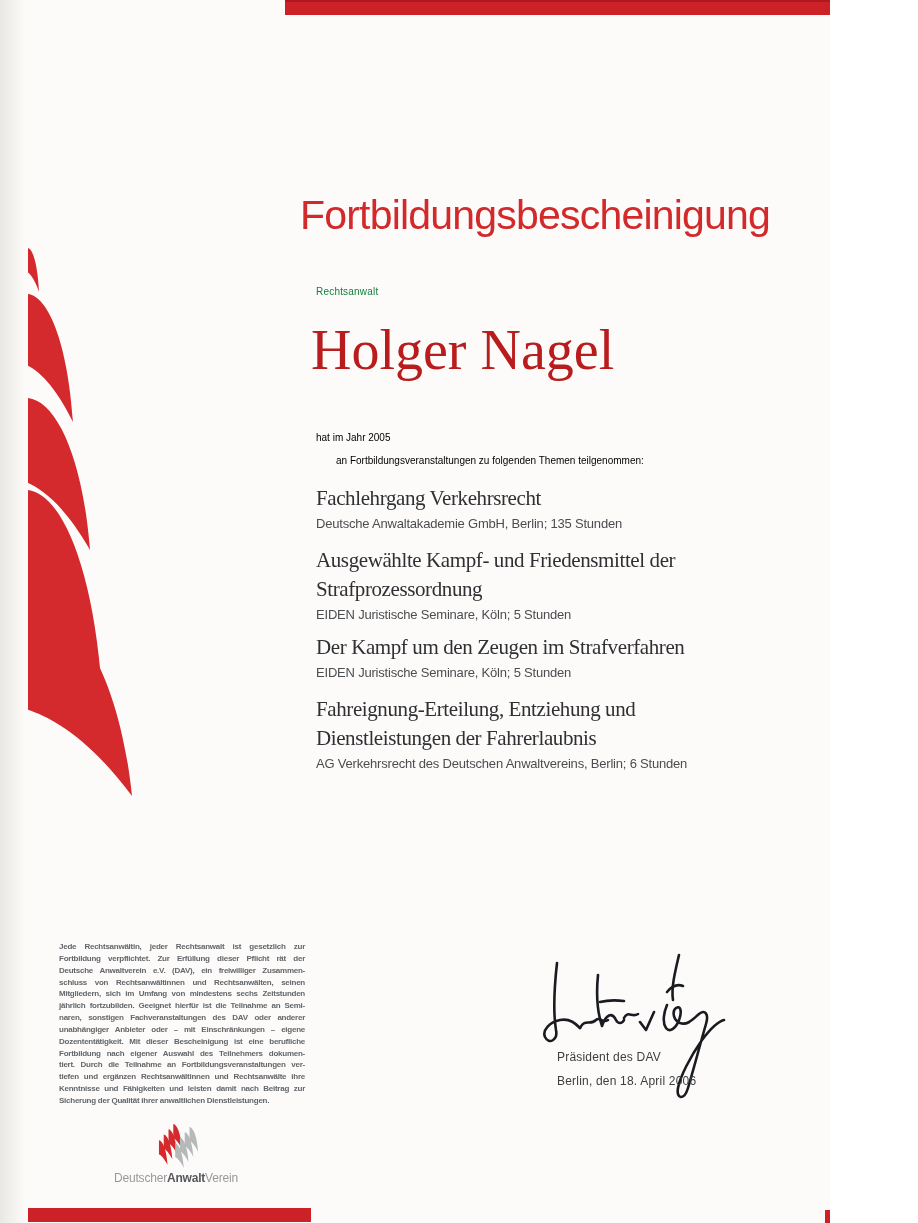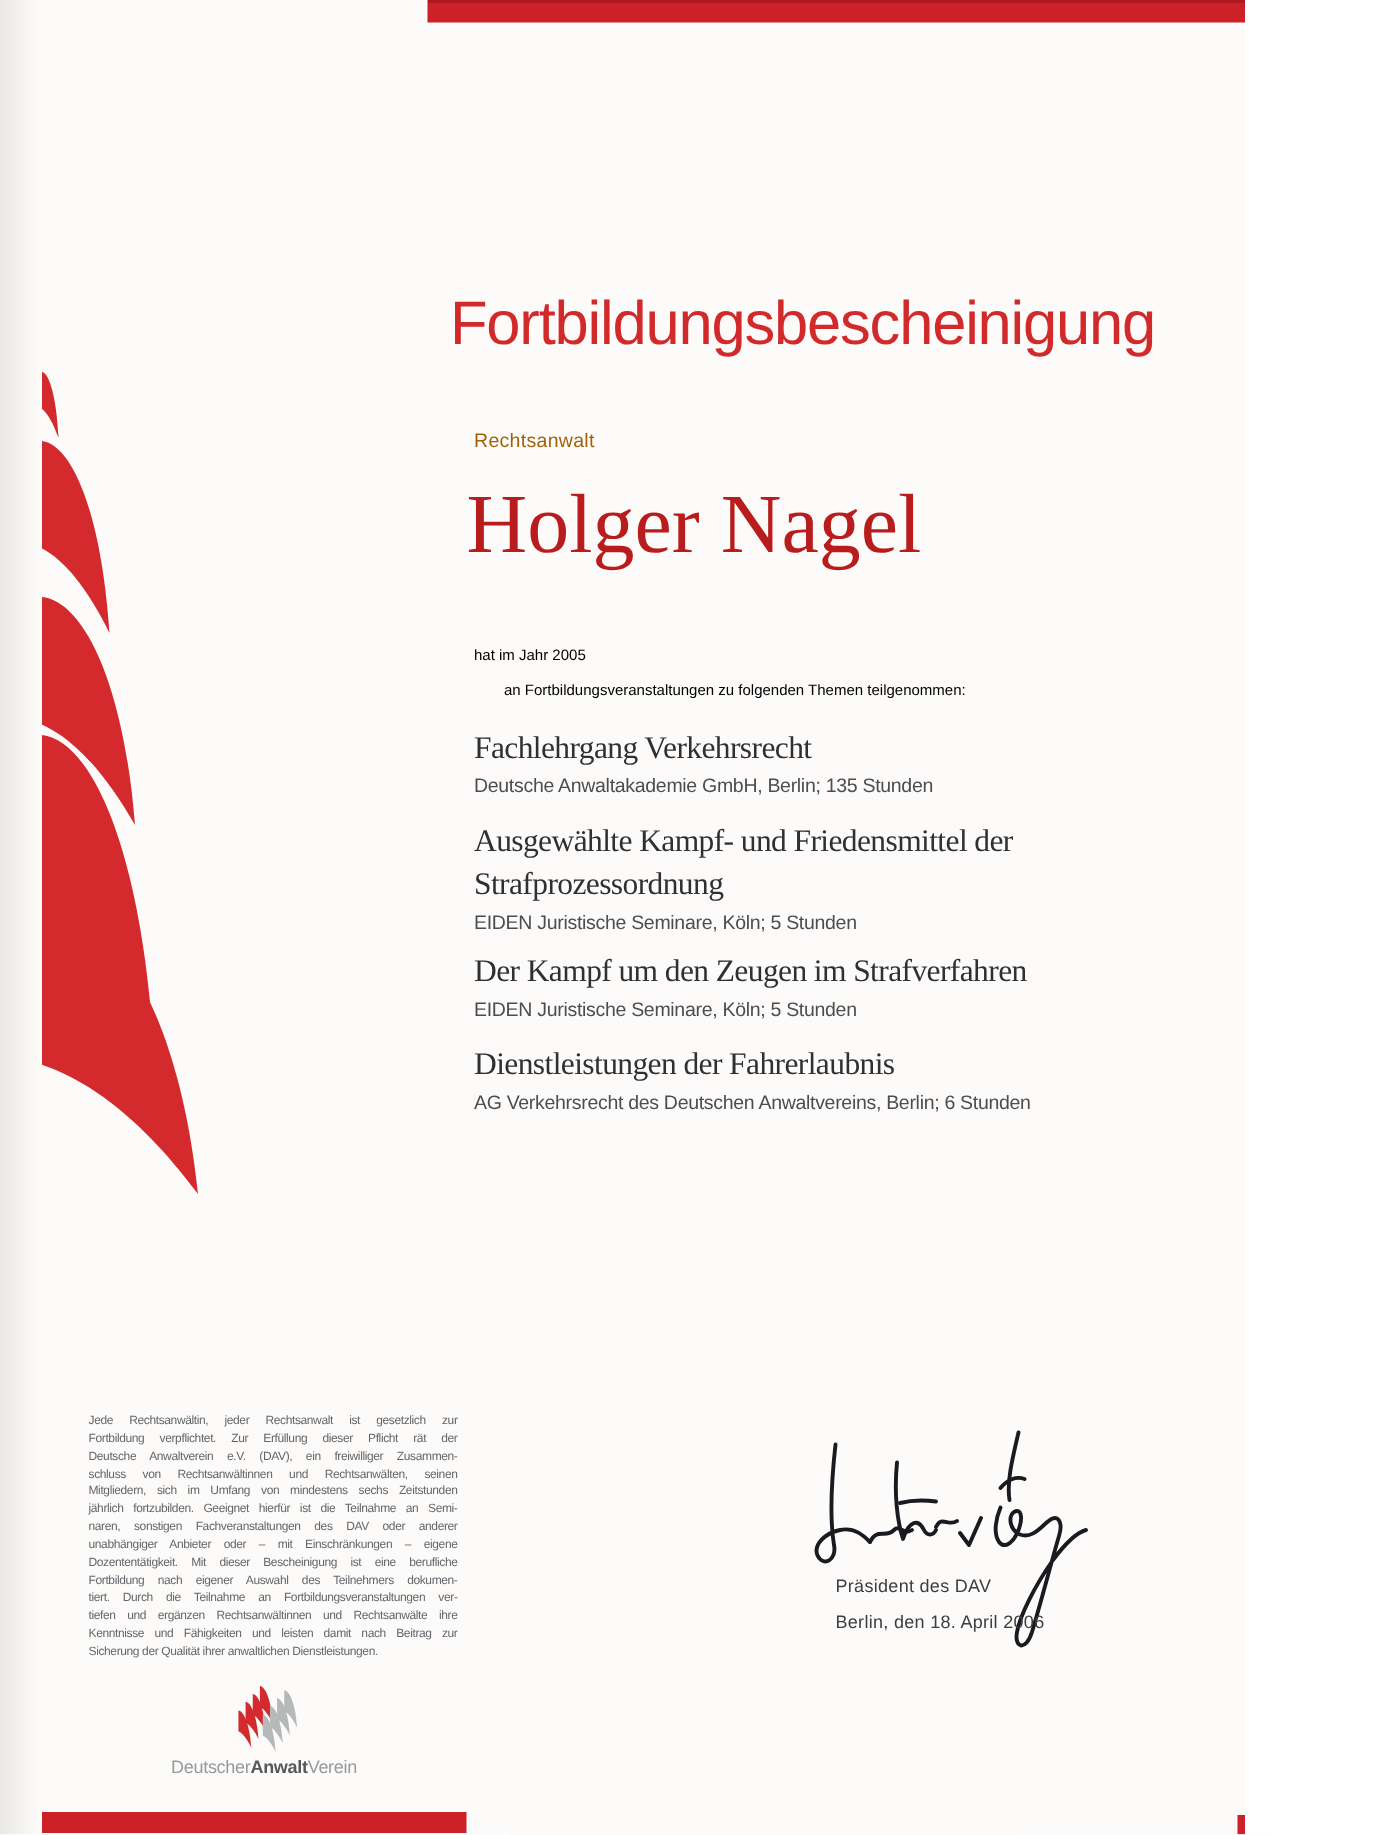--- a/index.html
+++ b/index.html
@@ -27,21 +27,21 @@
   }
   .swoosh{position:absolute;left:26px;top:242px;width:140px;height:560px;}
   .sail{fill:var(--swoosh-red,#d42a2e);}
   .title{
     position:absolute;left:300px;top:191px;margin:0;
     font-size:41px;font-weight:400;letter-spacing:-0.8px;line-height:48px;
     color:var(--title-red,#d2292b);white-space:nowrap;
   }
   .salutation{
     position:absolute;left:316px;top:286px;
-    font-size:13px;color:#a16207;letter-spacing:0.2px;
+    font-size:10px;color:#15803d;letter-spacing:0.2px;
   }
   .name{
     position:absolute;left:311px;top:320px;
     font-family:"Liberation Serif","DejaVu Serif",serif;
     font-size:56px;line-height:60px;color:#b91c1c;white-space:nowrap;
   }
   .intro{position:absolute;left:316px;font-size:10px;color:#000000;white-space:nowrap;}
   .intro1{top:432px;}
   .intro2{top:455px;margin-left:20px;}
   .course{position:absolute;left:316px;}
@@ -50,21 +50,21 @@
     font-family:"Liberation Serif","DejaVu Serif",serif;
     font-size:21px;line-height:29px;letter-spacing:-0.4px;
     color:#2f3033;white-space:nowrap;
   }
   .course-provider{
     margin-top:3px;font-size:13px;letter-spacing:-0.2px;
     color:#4b4d50;white-space:nowrap;
   }
   .fineprint{
     position:absolute;left:59px;top:941px;width:246px;
-    font-size:8px;letter-spacing:-0.25px;line-height:11.85px;color:#63666a;
+    font-size:8px;letter-spacing:-0.25px;line-height:11.85px;color:#63666a;font-weight:bold;
   }
   .fp-line{text-align:justify;text-align-last:justify;}
   .fp-line:last-child{text-align-last:left;}
   .signature-svg{position:absolute;left:535px;top:945px;width:200px;height:160px;}
   .sig-stroke{fill:none;stroke:#1a1b20;stroke-width:2.6;stroke-linecap:round;stroke-linejoin:round;}
   .sig-role{position:absolute;left:557px;top:1050px;font-size:12px;color:#3c3e41;letter-spacing:0.2px;}
   .sig-date{position:absolute;left:557px;top:1074px;font-size:12px;color:#3c3e41;letter-spacing:0.2px;}
   .logo-mark{position:absolute;left:158px;top:1124px;width:42px;height:44px;}
   .logo-sail-red{fill:var(--swoosh-red,#d0262e);}
   .logo-sail-gray{fill:var(--logo-gray-stripe,#b5b9b9);}
@@ -108,20 +108,21 @@
     <div class="course-title">Strafprozessordnung</div>
     <div class="course-provider">EIDEN Juristische Seminare, Köln; 5 Stunden</div>
   </div>
 
   <div class="course c3">
     <div class="course-title">Der Kampf um den Zeugen im Strafverfahren</div>
     <div class="course-provider">EIDEN Juristische Seminare, Köln; 5 Stunden</div>
   </div>
 
   <div class="course c4">
+    <div class="course-title">Fahreignung-Erteilung, Entziehung und</div>
     <div class="course-title">Dienstleistungen der Fahrerlaubnis</div>
     <div class="course-provider">AG Verkehrsrecht des Deutschen Anwaltvereins, Berlin; 6 Stunden</div>
   </div>
 
   <div class="fineprint">
     <div class="fp-line">Jede Rechtsanwältin, jeder Rechtsanwalt ist gesetzlich zur</div>
     <div class="fp-line">Fortbildung verpflichtet. Zur Erfüllung dieser Pflicht rät der</div>
     <div class="fp-line">Deutsche Anwaltverein e.V. (DAV), ein freiwilliger Zusammen-</div>
     <div class="fp-line">schluss von Rechtsanwältinnen und Rechtsanwälten, seinen</div>
     <div class="fp-line">Mitgliedern, sich im Umfang von mindestens sechs Zeitstunden</div>

